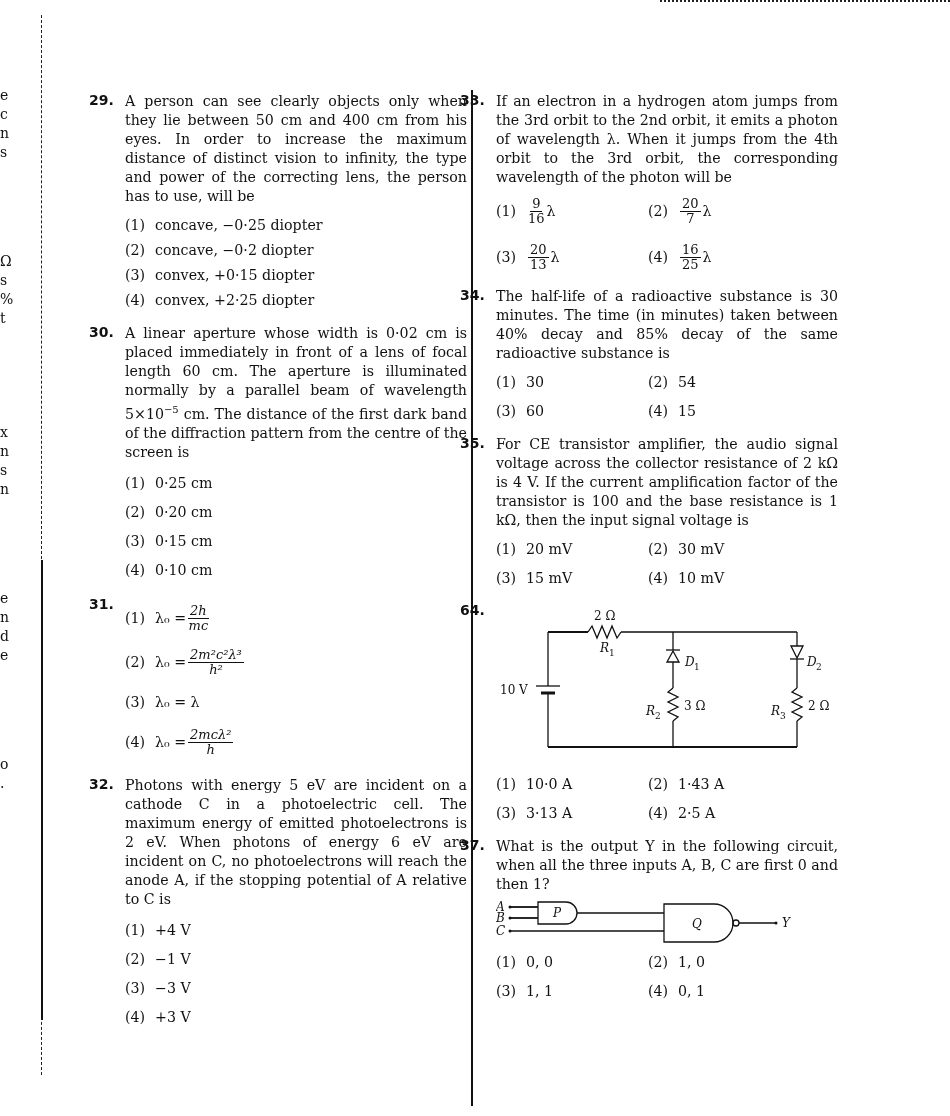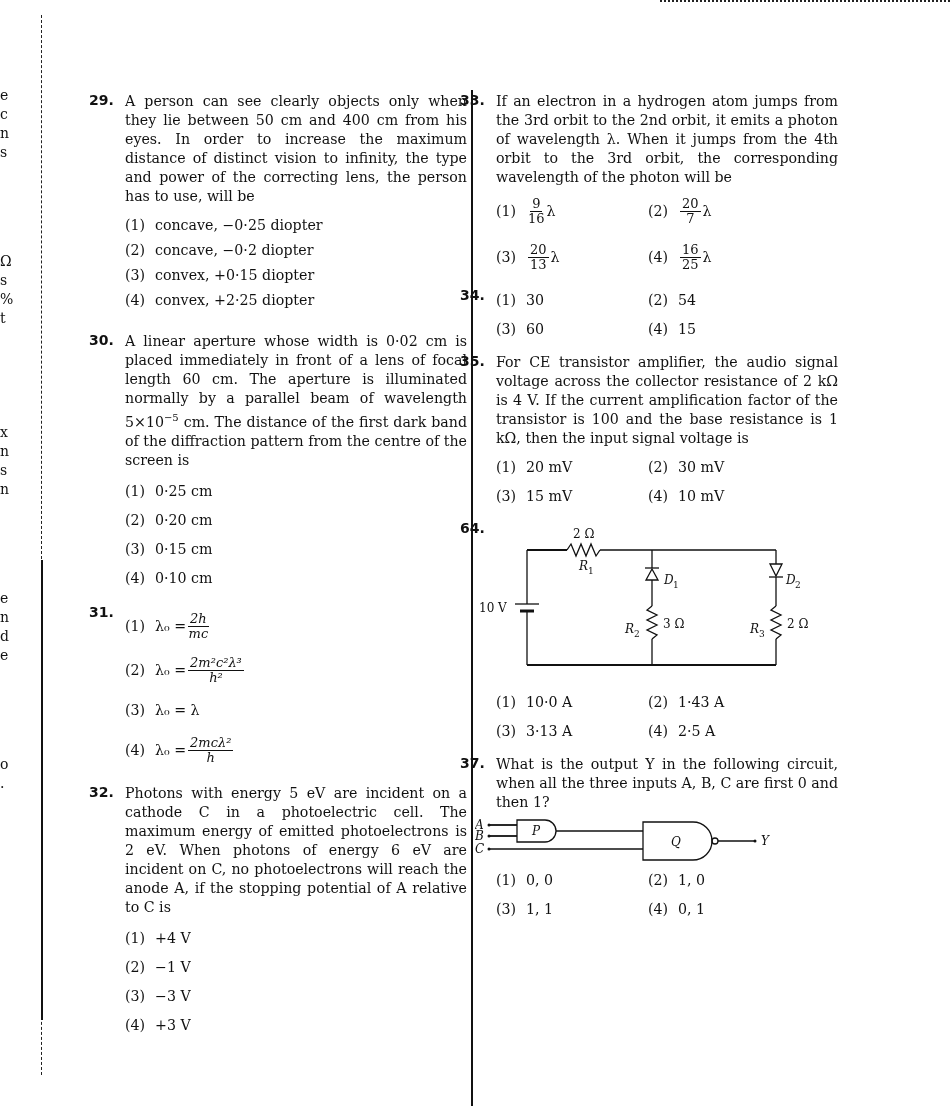--- a/index.html
+++ b/index.html
@@ -25,21 +25,21 @@
   .opts { margin-left: 36px; margin-top: 6px; }
   .opt { display: flex; align-items: center; height: 25px; }
   .opt .ol { width: 30px; }
   .grid2 { display: grid; grid-template-columns: 152px 150px; row-gap: 4px; }
   .grid2 .opt { height: 25px; }
   .frac { display: inline-flex; flex-direction: column; align-items: center; vertical-align: middle; font-size: 13px; line-height: 14px; margin: 0 2px; }
   .frac .num { border-bottom: 1px solid #111; padding: 0 2px; }
   .sup { font-size: 10px; vertical-align: 6px; }
   i, .it { font-style: italic; text-align: right; }
   .eq-opt { height: 44px; }
-  .diagram { margin-left: 15px; margin-top: 6px; }
+  .diagram { margin-left: 36px; margin-top: 6px; }
 </style>
 </head>
 <body>
 
 <div class="top-rule"></div>
 <div class="dash-line"></div>
 <div class="dash-line solid"></div>
 
 <div class="margin-letters">
   <span style="top:86px">e</span>
@@ -59,21 +59,21 @@
   <span style="top:627px">d</span>
   <span style="top:646px">e</span>
   <span style="top:755px">o</span>
   <span style="top:774px">.</span>
 </div>
 
 <div class="col-divider"></div>
 
 <div class="col left">
 
-  <div class="q" style="margin-bottom:20px">
+  <div class="q" style="margin-bottom:12px">
     <span class="qnum">29.</span>
     <div class="qtext">A person can see clearly objects only when they lie between 50 cm and 400 cm from his eyes. In order to increase the maximum distance of distinct vision to infinity, the type and power of the correcting lens, the person has to use, will be</div>
     <div class="opts">
       <div class="opt">
           <span class="ol">(1)</span>
           <span>concave, −0·25 diopter</span>
         </div>
       <div class="opt">
           <span class="ol">(2)</span>
           <span>concave, −0·2 diopter</span>
@@ -203,20 +203,21 @@
             <span class="num">16</span>
             <span>25</span>
           </span>
           <span>λ</span>
         </div>
     </div>
   </div>
 
   <div class="q">
     <span class="qnum">34.</span>
+    <div class="qtext">The half-life of a radioactive substance is 30 minutes. The time (in minutes) taken between 40% decay and 85% decay of the same radioactive substance is</div>
     <div class="opts grid2">
       <div class="opt">
           <span class="ol">(1)</span>
           <span>30</span>
         </div>
       <div class="opt">
           <span class="ol">(2)</span>
           <span>54</span>
         </div>
       <div class="opt">

